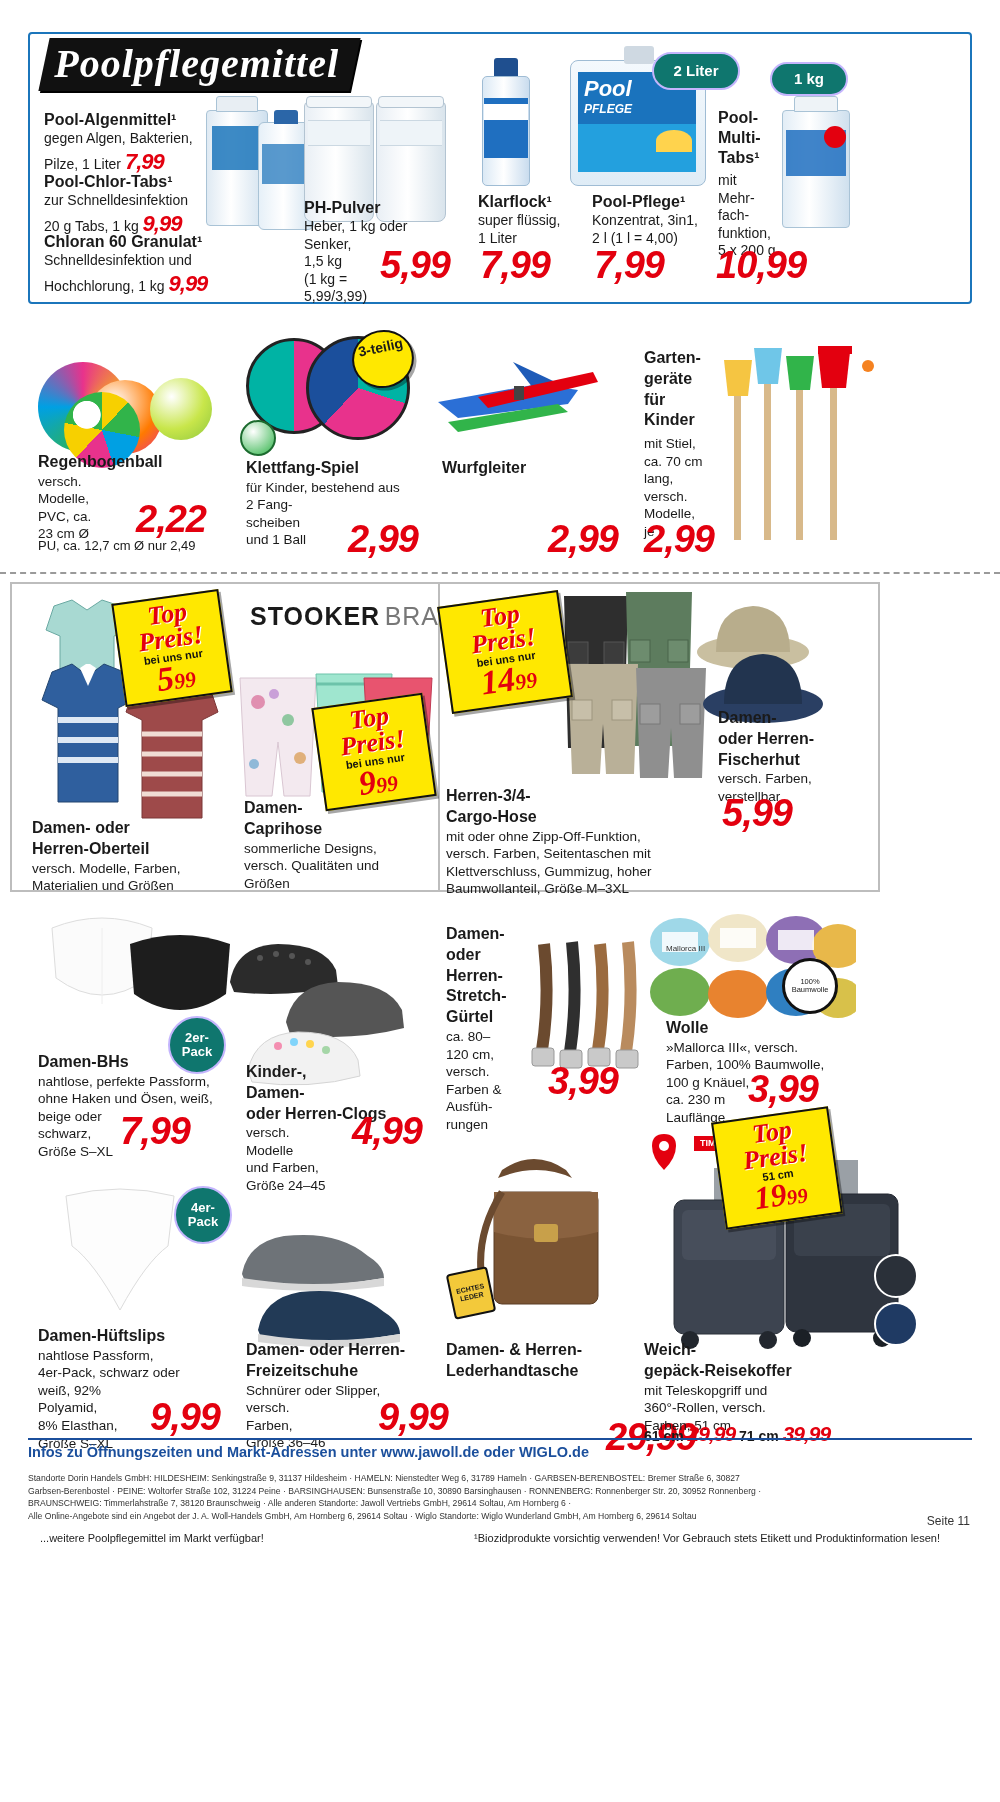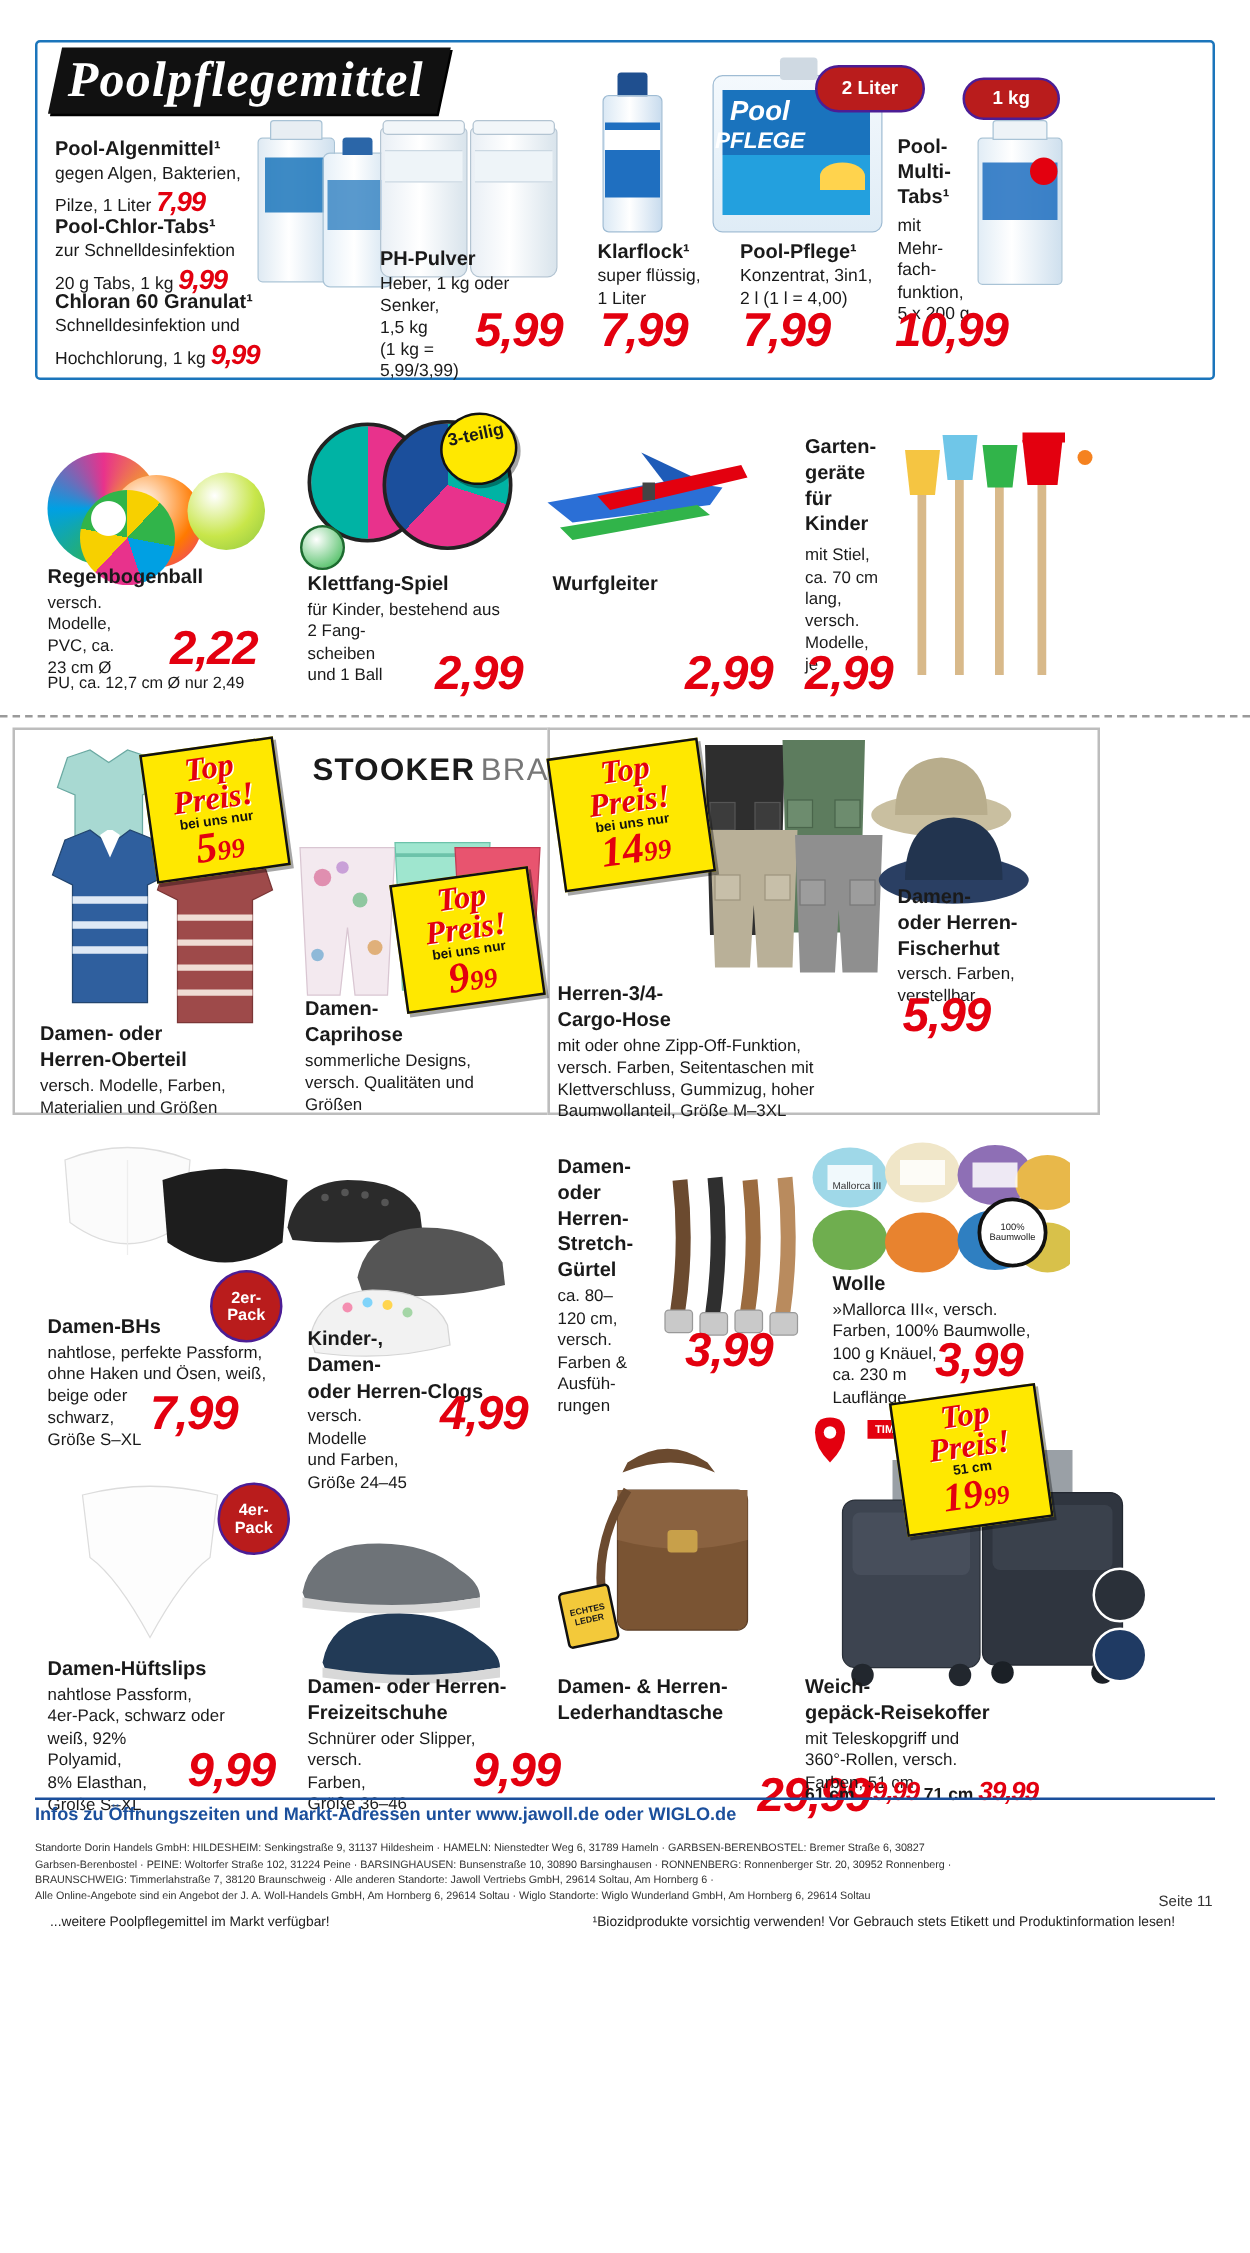--- a/index.html
+++ b/index.html
@@ -31,24 +31,24 @@
     box-shadow:2px 2px 0 #000;
     letter-spacing:1px;
   }
   .pool-banner span { display:inline-block; transform:skewX(12deg); }
 
   .pool-txt { position:absolute; font-size:14px; line-height:1.25; }
   .pool-h { font-weight:bold; font-size:16px; }
 
   .badge-round {
     position:absolute; border-radius:50%;
-    background:#b91c1c; color:#fff; font-weight:bold;
+    background:#0f766e; color:#fff; font-weight:bold;
     display:flex; align-items:center; justify-content:center;
     font-size:15px; text-align:center; line-height:1.05;
-    border:2px solid #4c1d95;
+    border:2px solid #c4b5fd;
   }
 
   .pool-footer {
     position:absolute; left:40px; bottom:8px; width:900px;
     font-size:11px; color:#222;
     display:flex; justify-content:space-between;
   }
 
   
   .img { position:absolute; }
@@ -143,21 +143,21 @@
     <div style="position:absolute;left:6px;top:40px;width:44px;height:60px;background:#1f6fc0;"></div>
     <div style="position:absolute;left:6px;top:46px;width:44px;height:16px;background:#fff;"></div>
   </div>
 
   <div class="img" style="left:570px;top:46px;width:136px;height:140px;">
     <div style="position:absolute;left:0;top:14px;width:136px;height:126px;border-radius:8px;background:linear-gradient(180deg,#f4f9fd,#dfecf6);border:1px solid #9fbcd4;"></div>
     <div style="position:absolute;left:54px;top:0;width:30px;height:18px;background:#cfd9e2;border-radius:3px;"></div>
     <div style="position:absolute;left:8px;top:26px;width:118px;height:52px;background:#1a73bd;"></div>
     <div style="position:absolute;left:8px;top:78px;width:118px;height:48px;background:#23a0de;"></div>
     <div style="position:absolute;left:14px;top:30px;color:#fff;font-weight:bold;font-size:22px;font-style:italic;">Pool</div>
-    <div style="position:absolute;left:2px;top:56px;color:#fff;font-weight:bold;font-size:18px;font-style:italic;">PFLEGE</div>
+    <div style="position:absolute;left:14px;top:56px;color:#fff;font-weight:bold;font-size:12px;font-style:italic;">PFLEGE</div>
     <div style="position:absolute;left:86px;top:84px;width:36px;height:22px;border-radius:50% 50% 0 0;background:#ffd34d;"></div>
   </div>
 
   <div class="img" style="left:782px;top:96px;width:68px;height:132px;">
     <div style="position:absolute;left:0;top:14px;width:68px;height:118px;border-radius:4px;background:linear-gradient(90deg,#e2edf6,#ffffff 40%,#cfe0ee);border:1px solid #a9c3d6;"></div>
     <div style="position:absolute;left:12px;top:0;width:44px;height:16px;background:#eef3f7;border:1px solid #a9c3d6;border-radius:3px 3px 0 0;"></div>
     <div style="position:absolute;left:4px;top:34px;width:60px;height:46px;background:#1f6fc0;opacity:.85;"></div>
     <div style="position:absolute;left:42px;top:30px;width:22px;height:22px;border-radius:50%;background:#e3000f;"></div>
   </div>
 

